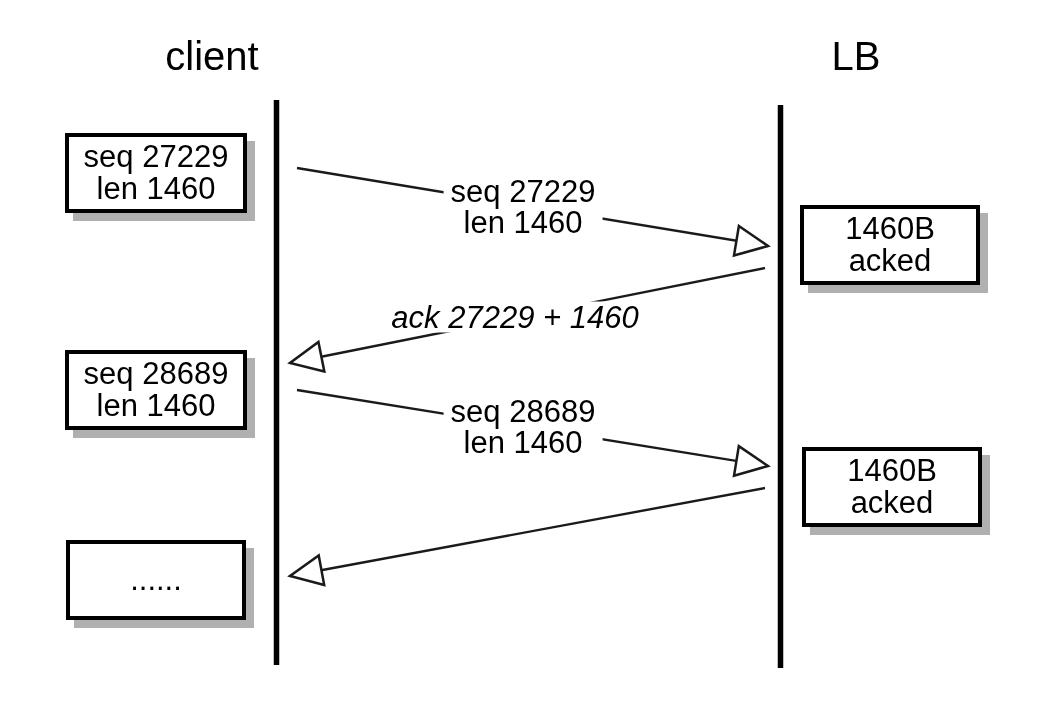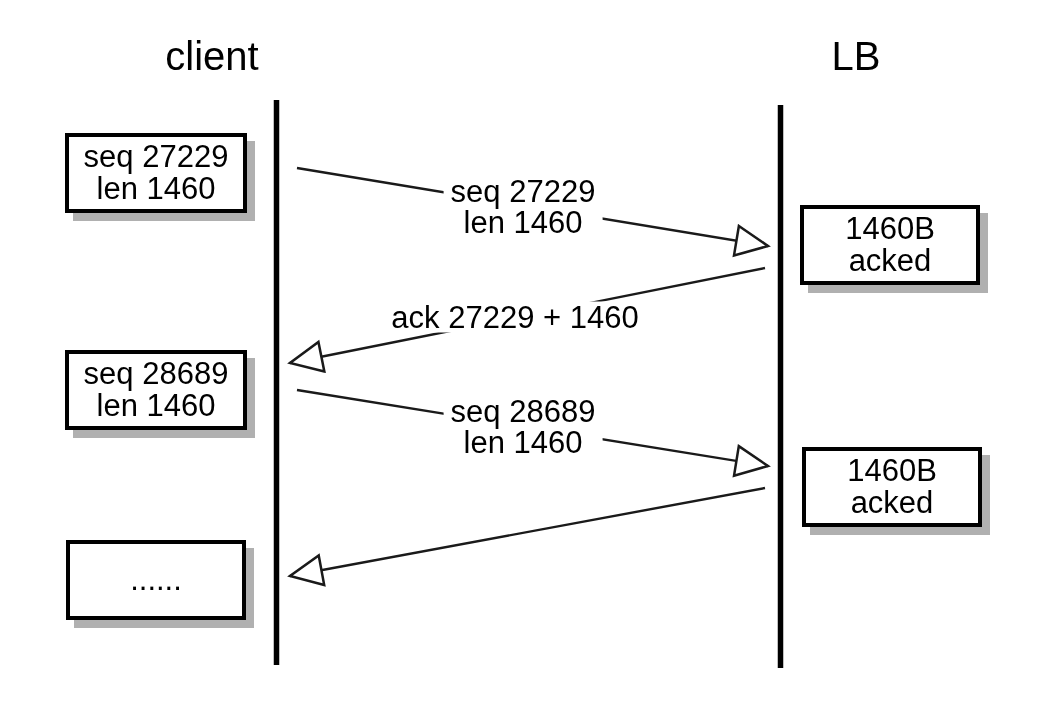--- a/index.html
+++ b/index.html
@@ -84,21 +84,21 @@
   <div class="event-box" style="left:802px;top:447px;width:180px;">
     <span>1460B</span>
     <span>acked</span>
   </div>
 
   <div class="msg-label" style="left:523px;top:207px;">
     <span>seq 27229</span>
     <span>len 1460</span>
   </div>
 
-  <div class="msg-label" style="left:515px;top:317px;">
+  <div class="msg-label" style="left:515px;top:317px;font-style:italic;">
     <span>ack 27229 + 1460</span>
   </div>
 
   <div class="msg-label" style="left:523px;top:427px;">
     <span>seq 28689</span>
     <span>len 1460</span>
   </div>
 
 
 </div>

